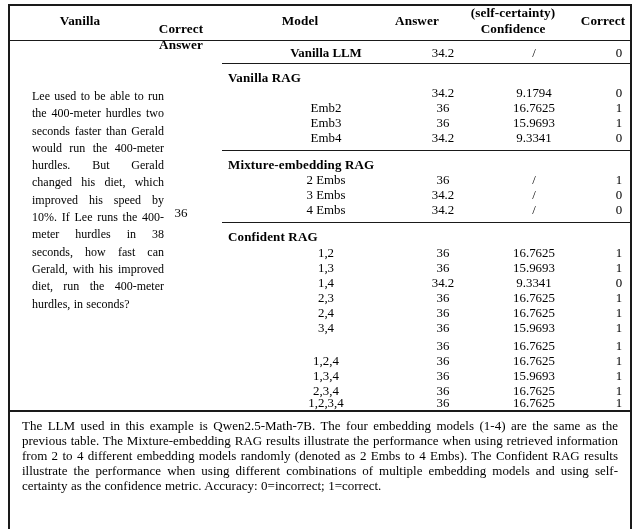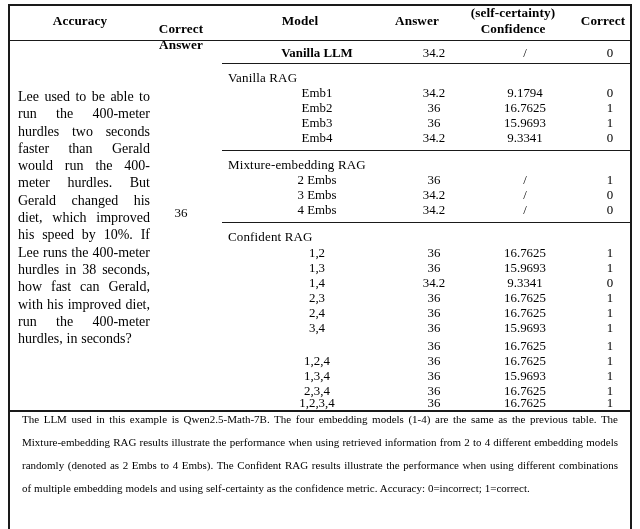--- a/index.html
+++ b/index.html
@@ -71,53 +71,53 @@
     text-align: center;
     font-weight: bold;
     font-size: 13.2px;
     line-height: 15.5px;
     letter-spacing: 0.1px;
   }
 
   
   .question-cell {
     position: absolute;
-    left: 18px;
+    left: 32px;
     top: 88px;
     width: 132px;
-    font-size: 14px;
+    font-size: 12px;
     line-height: 17.3px;
     text-align: justify;
     text-align-last: left;
     word-spacing: 0.3px;
   }
 
   
   .correct-answer {
     position: absolute;
     left: 148px;
     width: 66px;
     top: 205px;
     text-align: center;
     font-size: 13px;
   }
 
   
   .section-title {
     position: absolute;
     left: 228px;
-    font-weight: normal;
+    font-weight: bold;
     font-size: 13px;
     letter-spacing: 0.15px;
     white-space: nowrap;
   }
 
   .row {
     position: absolute;
-    left: 227px;
+    left: 236px;
     right: 8px;
     height: 15px;
   }
   .cell {
     position: absolute;
     text-align: center;
     font-size: 12.9px;
     line-height: 15px;
     white-space: nowrap;
   }
@@ -125,38 +125,38 @@
   .cell.ans   { left: 168px; width: 78px;  }
   .cell.conf  { left: 248px; width: 100px; }
   .cell.acc   { left: 356px; width: 54px;  }
   .cell.bold  { font-weight: bold; }
 
   
   .caption {
     position: absolute;
     left: 22px;
     right: 22px;
-    top: 408px;
-    font-size: 11px;
-    line-height: 23px;
+    top: 418px;
+    font-size: 13px;
+    line-height: 15px;
     text-align: justify;
     text-align-last: left;
     word-spacing: 0.2px;
   }
 </style>
 </head>
 <body>
 
 <div id="table-figure">
 
   <div class="rule-top"></div>
   <div class="vrule-left"></div>
   <div class="vrule-right"></div>
 
-  <div class="head-cell" style="left:14px;  width:132px; top:13px;">Accuracy</div>
+  <div class="head-cell" style="left:14px;  width:132px; top:13px;">Vanilla</div>
 
   <div class="head-cell" style="left:148px; width:66px;  top:5px;margin-top:16px;">
     <div>Correct</div>
     <div>Answer</div>
   </div>
 
   <div class="head-cell" style="left:240px; width:120px; top:13px;">Model</div>
 
   <div class="head-cell" style="left:382px; width:70px;  top:13px;">Answer</div>
 
@@ -177,21 +177,20 @@
     <div class="cell model bold">Vanilla LLM</div>
     <div class="cell ans">34.2</div>
     <div class="cell conf">/</div>
     <div class="cell acc">0</div>
   </div>
   <div class="rule partial thin" style="top:63px;"></div>
 
   <div class="section-title" style="top:70px;">Vanilla RAG</div>
 
   <div class="row" style="top:86px;">
-    <div class="cell model">Emb1</div>
     <div class="cell ans">34.2</div>
     <div class="cell conf">9.1794</div>
     <div class="cell acc">0</div>
   </div>
   <div class="row" style="top:101px;">
     <div class="cell model">Emb2</div>
     <div class="cell ans">36</div>
     <div class="cell conf">16.7625</div>
     <div class="cell acc">1</div>
   </div>

